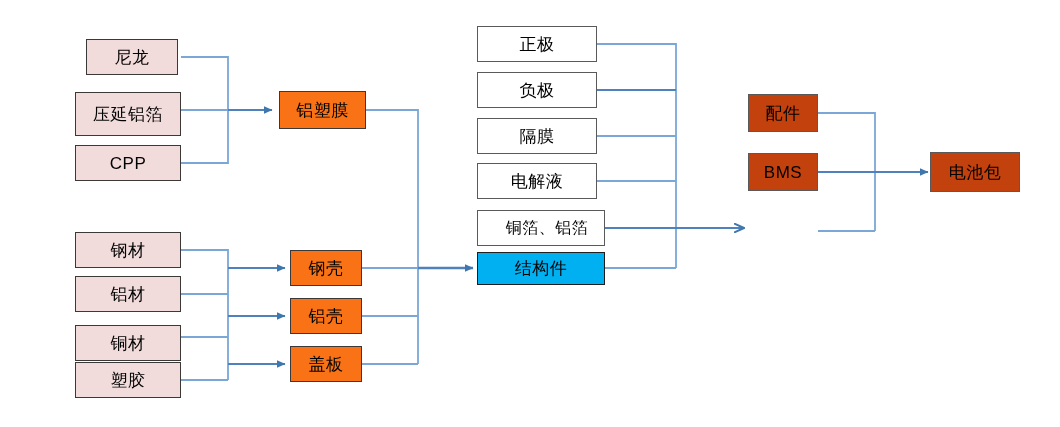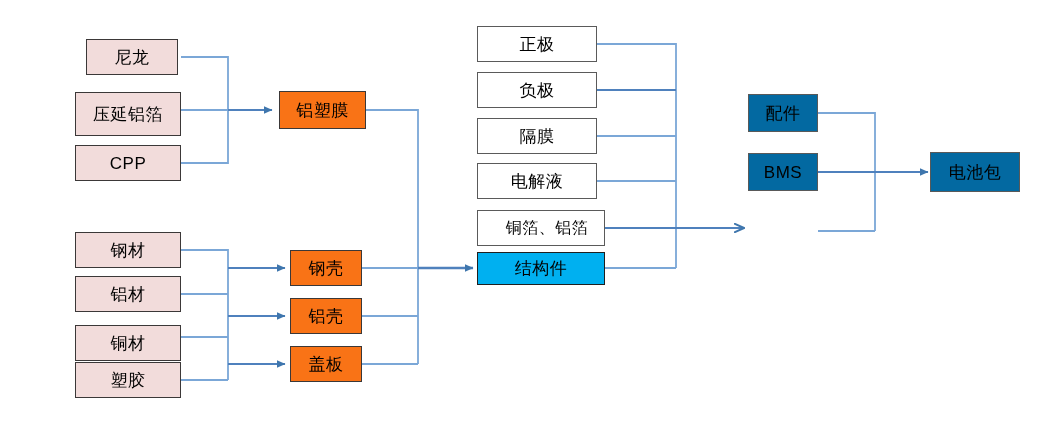--- a/index.html
+++ b/index.html
@@ -48,21 +48,21 @@
   }
   .node.cyan {
     background: #00b0f0;
     border: 1.4px solid #1f1f1f;
   }
   .node.white {
     background: #ffffff;
     border: 1.4px solid #5a5a5a;
   }
   .node.white-dark {
-    background: #0369a1;
+    background: #c2410c;
     border: 1.6px solid #595959;
   }
   .node.narrow-text {
     font-size: 16px;
     padding-left: 12px;
   }
 </style>
 </head>
 <body>
 

